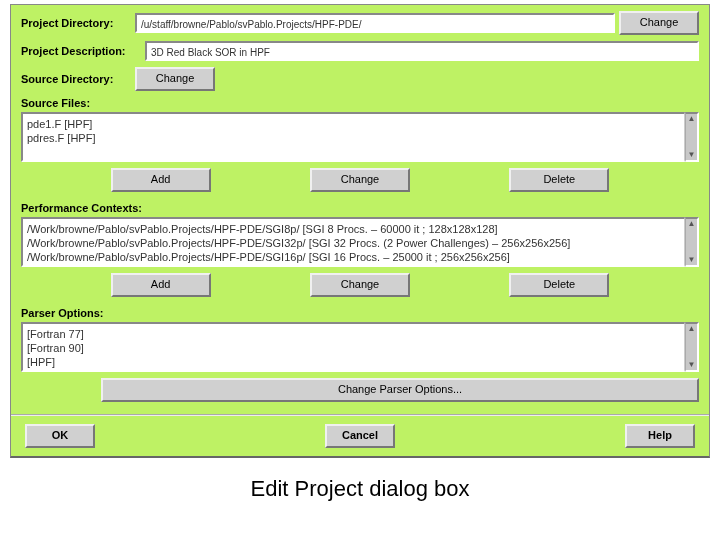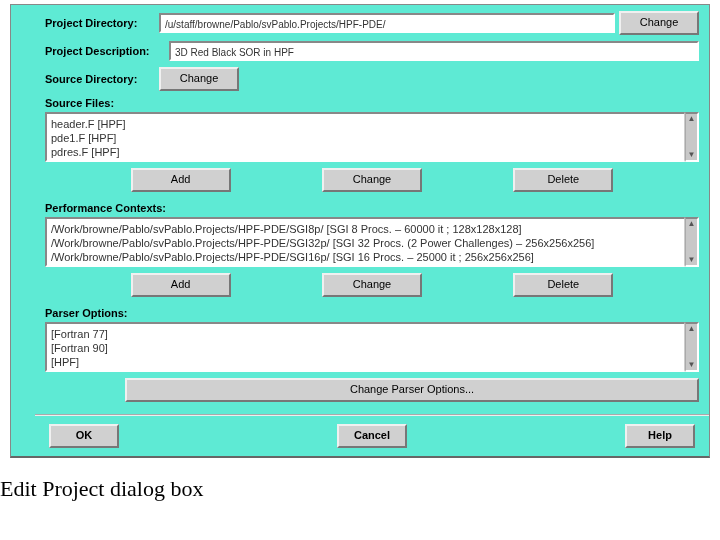--- a/index.html
+++ b/index.html
@@ -5,26 +5,25 @@
   * { box-sizing: border-box; }
   body {
     margin: 0;
     padding: 0;
     font-family: Helvetica, Arial, sans-serif;
     font-size: 11px;
     background: #fff;
     width: 720px;
   }
   .dialog {
-    background: #5eead4;
+    background: #bef264;
     border: 1px solid #888;
     border-bottom: 2px solid #666;
     width: 700px;
     margin: 4px auto 0 auto;
-    padding-left: 24px;
   }
   .main {
     padding: 6px 10px 6px 10px;
   }
   .row {
     display: flex;
     align-items: center;
     margin-bottom: 6px;
     gap: 4px;
   }
@@ -122,22 +121,22 @@
     border-bottom: 1px solid #eee;
     margin: 0;
   }
   .footer {
     display: flex;
     justify-content: space-between;
     padding: 8px 14px;
   }
   .footer .btn { min-width: 70px; font-weight: bold; }
   .caption {
-    text-align: left;
-    font-family: Liberation Serif, serif;
+    text-align: center;
+    font-family: Liberation Sans, sans-serif;
     font-size: 22px;
     margin: 18px 0 12px 0;
     color: #000;
   }
 </style>
 </head>
 <body>
 
 <div class="dialog">
   <div class="main">
@@ -154,21 +153,20 @@
     </div>
 
     <div class="row">
       <div class="label lbl-src">Source Directory:</div>
       <div class="btn btn-wide">Change</div>
     </div>
 
     <div class="section-label">Source Files:</div>
     <div class="listwrap">
       <div class="listbox list-h1">
-        <div>header.F [HPF]</div>
         <div>pde1.F [HPF]</div>
         <div>pdres.F [HPF]</div>
       </div>
       <div class="scroll">
         <span class="arrow">▲</span>
         <span class="arrow">▼</span>
       </div>
     </div>
     <div class="btnrow3">
       <div class="btn">Add</div>

